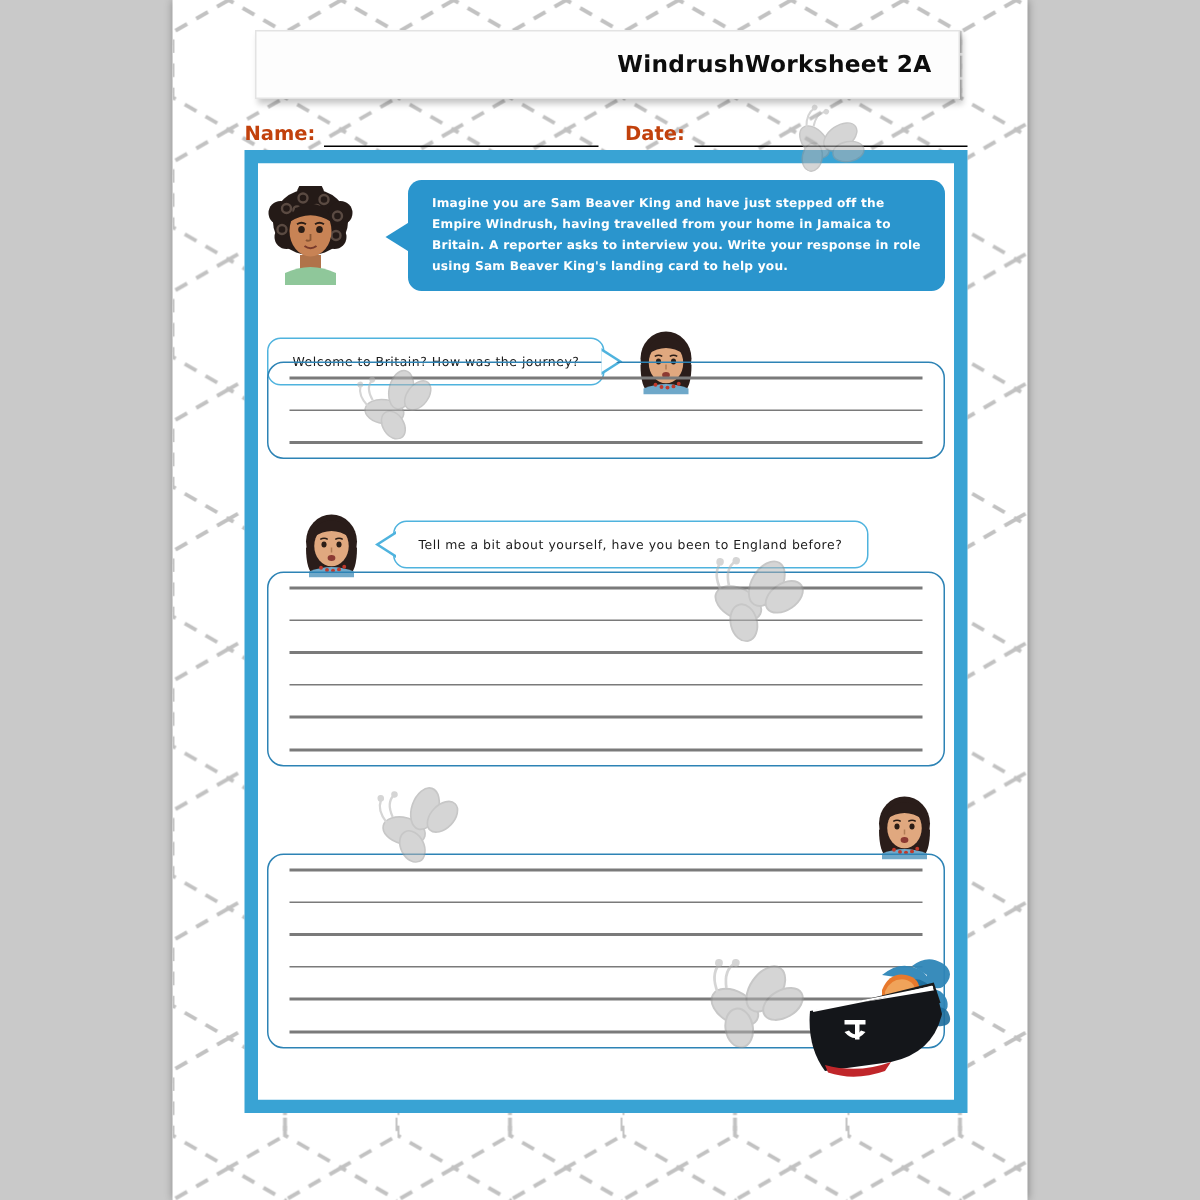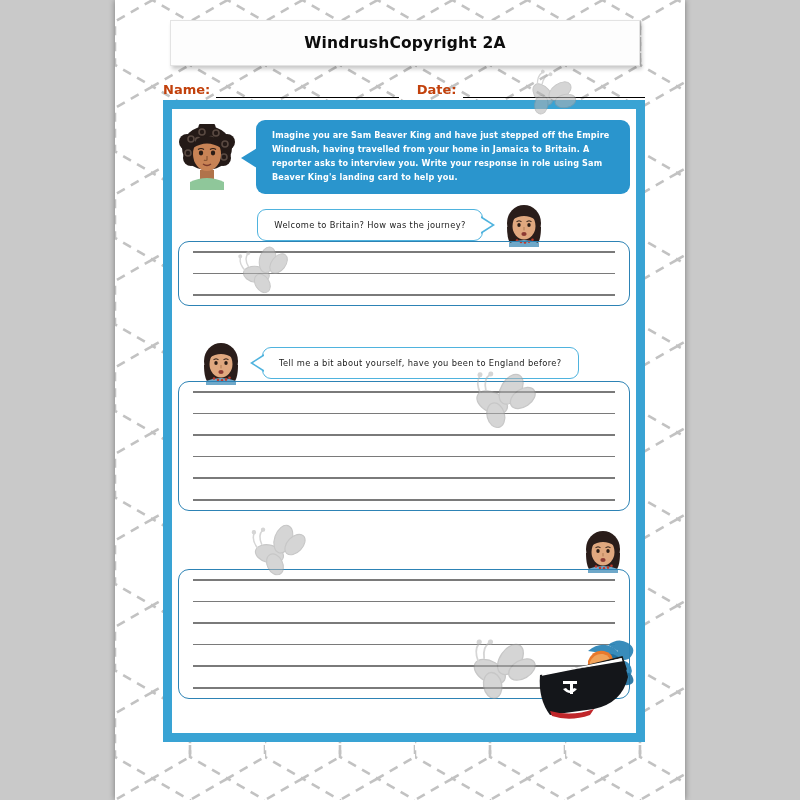--- a/index.html
+++ b/index.html
@@ -47,21 +47,21 @@
     position: absolute;
     left: 55px;
     top: 20px;
     width: 470px;
     height: 46px;
     background: #fdfdfd;
     border: 1px solid #e3e3e3;
     box-shadow: 2px 3px 4px rgba(0,0,0,.22);
     display: flex;
     align-items: center;
-    justify-content: center;
+    justify-content: flex-end;
     padding: 0 18px;
     z-index: 20;
   }
   .title-text {
     font-family: "DejaVu Sans", sans-serif;
     font-size: 15.5px;
     font-weight: bold;
     color: #0d0d0d;
     letter-spacing: .2px;
   }
@@ -115,20 +115,21 @@
 
   
   .instr-row {
     position: absolute;
     left: 6px;
     top: 10px;
     width: 452px;
     height: 76px;
     display: flex;
     align-items: center;
+    gap: 16px;
   }
   .instr-bubble {
     position: relative;
     flex: 1;
     margin-left: 20px;
     background: #2a95cd;
     border-radius: 9px;
     padding: 9px 14px 9px 16px;
     min-height: 62px;
     display: flex;
@@ -279,21 +280,21 @@
 </style>
 </head>
 <body>
 
 <div id="stage">
 
   <div id="sheet">
 
     <div class="title-box">
       <div class="title-text">Windrush</div>
-      <div class="title-text">Copyright 2A</div>
+      <div class="title-text">Worksheet 2A</div>
     </div>
 
     <div class="namedate">
       <span class="nd-label">Name:</span>
       <span class="nd-rule"></span>
       <span class="nd-label">Date:</span>
       <span class="nd-rule last"></span>
     </div>
 
     <div id="frame">
@@ -335,21 +336,21 @@
               <path d="M29 32 v4 q-2 1 -3 0" stroke="#8a5634" stroke-width="1.2" fill="none"></path>
               <path d="M25 40 q4 3 8 0" stroke="#7a3b2c" stroke-width="1.4" fill="none"></path>
             </svg>
           </span>
           <div class="instr-bubble">
             <div class="instr-text">Imagine you are Sam Beaver King and have just stepped off the Empire Windrush, having travelled from your home in Jamaica to Britain. A reporter asks to interview you. Write your response in role using Sam Beaver King's landing card to help you.</div>
           </div>
         </div>
 
         <div id="qa-container">
-            <div class="q-row" style="top: 94px; justify-content: center; padding-right: 6px;">
+            <div class="q-row" style="top: 110px; justify-content: flex-start; padding-right: 6px;">
               <div class="q-bubble tail-right">
                 <span class="q-text">Welcome to Britain? How was the journey?</span>
               </div>
               <span style="width: 20px;"></span>
               <span>
     <svg class="avatar" width="42" height="44" viewBox="0 0 42 44" aria-hidden="true">
       <ellipse cx="21" cy="20" rx="17" ry="18" fill="#2a1d1a"></ellipse>
       <path d="M4 24 q0 16 6 19 h22 q6 -3 6 -19 z" fill="#2a1d1a"></path>
       <ellipse cx="21" cy="23" rx="11.5" ry="13.5" fill="#e0a87f"></ellipse>
       <path d="M9 17 q12 -8 24 0 q-1 -11 -12 -11 q-11 0 -12 11 z" fill="#2a1d1a"></path>

